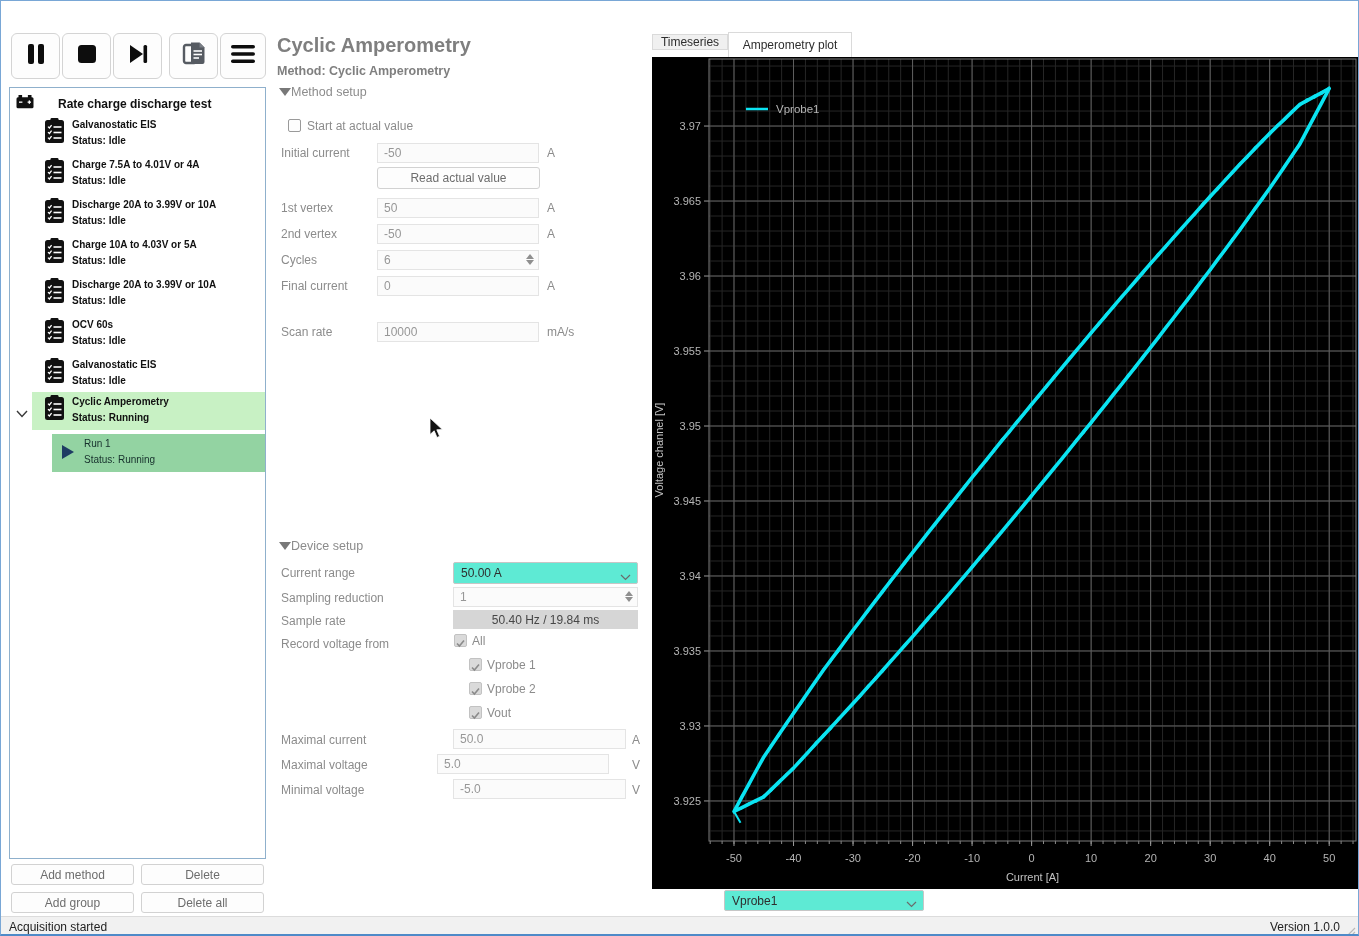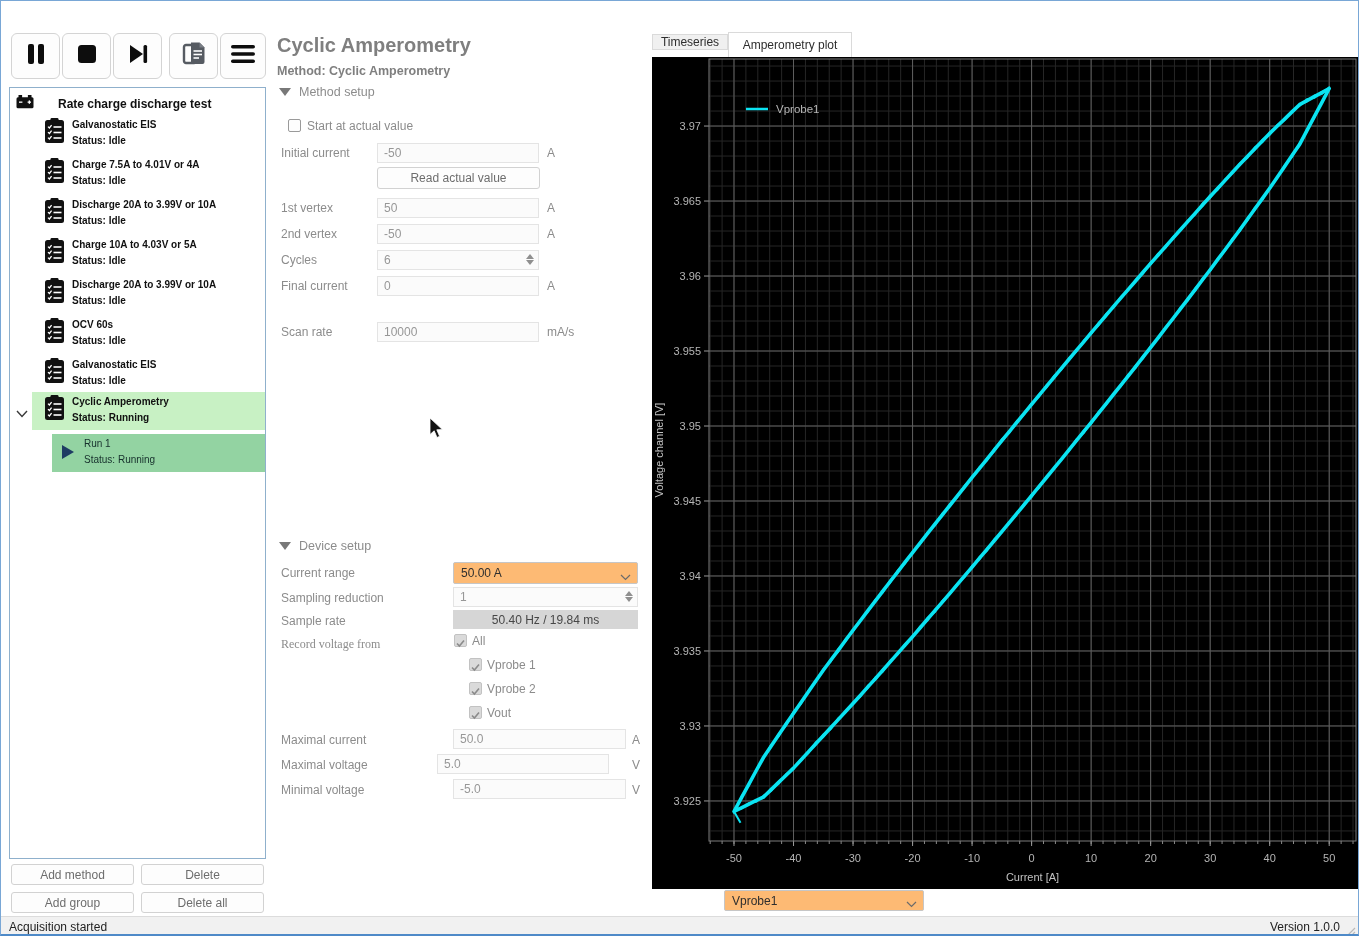--- a/index.html
+++ b/index.html
@@ -29,33 +29,33 @@
   .run-row{position:absolute;left:42px;top:346px;width:213px;height:38px;background:#93d3a2;}
   .run-row .ti-text{left:32px;top:2px;}
   .run-row .ti-name,.run-row .ti-status{font-weight:normal;color:#16302c;}
   .chev{position:absolute;left:6px;top:316px;}
   
   .sbtn{position:absolute;width:123px;height:21px;background:#fdfdfd;border:1px solid #d2d2d2;border-radius:3px;
         font-size:12px;color:#6d6d6d;display:flex;align-items:center;justify-content:center;box-sizing:border-box;}
   
   .h1{position:absolute;left:276px;top:33px;font-size:20px;font-weight:bold;color:#7f7f7f;}
   .h2{position:absolute;left:276px;top:63px;font-size:12.5px;font-weight:bold;color:#7f7f7f;}
-  .sechdr{position:absolute;display:flex;align-items:center;gap:8px;}
+  .sechdr{position:absolute;display:flex;align-items:center;gap:0;}
   .tri{width:0;height:0;border-left:6px solid transparent;border-right:6px solid transparent;border-top:8px solid #787878;}
   .seclabel{font-size:12.5px;color:#8c8c8c;}
   .lbl{position:absolute;font-size:12px;color:#8c8c8c;white-space:nowrap;}
   .field{position:absolute;height:20px;background:#fbfbfb;border:1px solid #e4e4e4;box-sizing:border-box;
          font-size:12px;color:#979797;padding:2px 0 0 6px;}
   .unit{position:absolute;font-size:12px;color:#8c8c8c;}
   .cb{position:absolute;width:13px;height:13px;border:1px solid #9a9a9a;border-radius:2px;background:#fdfdfd;box-sizing:border-box;}
   .cb.dis{background:#dadada;border-color:#c2c2c2;}
   .btn{position:absolute;background:#fdfdfd;border:1px solid #d2d2d2;border-radius:3px;font-size:12px;color:#6d6d6d;
        display:flex;align-items:center;justify-content:center;box-sizing:border-box;}
   .spin{position:absolute;right:4px;top:3px;display:flex;flex-direction:column;gap:1px;align-items:center;}
-  .dd{position:absolute;height:22px;background:#fdba74;border:1px solid #c6c6c6;border-radius:2px;box-sizing:border-box;
+  .dd{position:absolute;height:22px;background:#5eead4;border:1px solid #c6c6c6;border-radius:2px;box-sizing:border-box;
       font-size:12px;color:#2e2e2e;padding:3px 0 0 7px;}
   .ddchev{position:absolute;right:6px;top:7px;}
   .graybar{position:absolute;height:19px;background:#d6d6d6;font-size:12px;color:#474747;display:flex;
            align-items:center;justify-content:center;box-sizing:border-box;}
   
   .tab{position:absolute;font-size:12px;color:#2e2e2e;display:flex;align-items:center;justify-content:center;box-sizing:border-box;}
   .tab.inactive{left:651px;top:33px;width:76px;height:16px;background:#f0f0f0;border:1px solid #dadada;}
   .tab.active{left:727px;top:31px;width:124px;height:25px;background:#ffffff;border:1px solid #dadada;border-bottom:none;z-index:2;}
   #chart-svg{position:absolute;left:651px;top:56px;}
   .channel-lbl{position:absolute;left:655px;top:894px;font-size:12px;color:#2a2a2a;margin-top:28px;}
@@ -346,21 +346,21 @@
         </svg>
       <svg width="8" height="5" viewBox="0 0 8 5">
           <path d="M0 0 L4 5 L8 0 Z" fill="#8f8f8f"></path>
         </svg>
     </span>
   </div>
 
   <span class="lbl" style="left:280px;top:613px;">Sample rate</span>
   <div class="graybar" style="left:452px;top:609px;width:185px;">50.40 Hz / 19.84 ms</div>
 
-  <span class="lbl" style="left:280px;top:636px;font-family:Liberation Serif, serif;">Record voltage from</span>
+  <span class="lbl" style="left:280px;top:636px;">Record voltage from</span>
   <div id="record-options">
       <span class="cb dis" style="left: 453px; top: 633px;"><svg width="11" height="11" viewBox="0 0 11 11">
           <polyline points="2,5.5 4.4,8 9,2.6" fill="none" stroke="#8b8b8b" stroke-width="1.6"></polyline>
         </svg></span>
       <span class="lbl" style="left: 471px; top: 633px; color: rgb(140, 140, 140);">All</span>
       <span class="cb dis" style="left: 468px; top: 657px;"><svg width="11" height="11" viewBox="0 0 11 11">
           <polyline points="2,5.5 4.4,8 9,2.6" fill="none" stroke="#8b8b8b" stroke-width="1.6"></polyline>
         </svg></span>
       <span class="lbl" style="left: 486px; top: 657px; color: rgb(140, 140, 140);">Vprobe 1</span>
       <span class="cb dis" style="left: 468px; top: 681px;"><svg width="11" height="11" viewBox="0 0 11 11">

